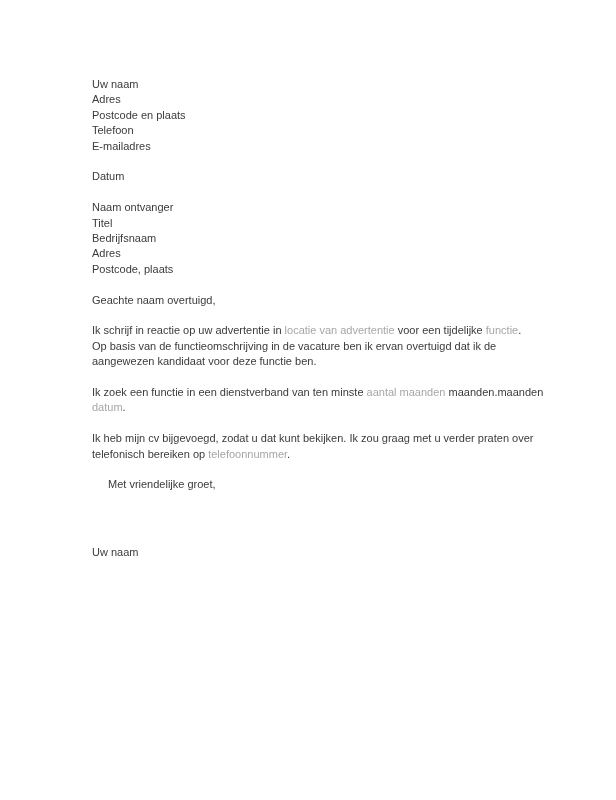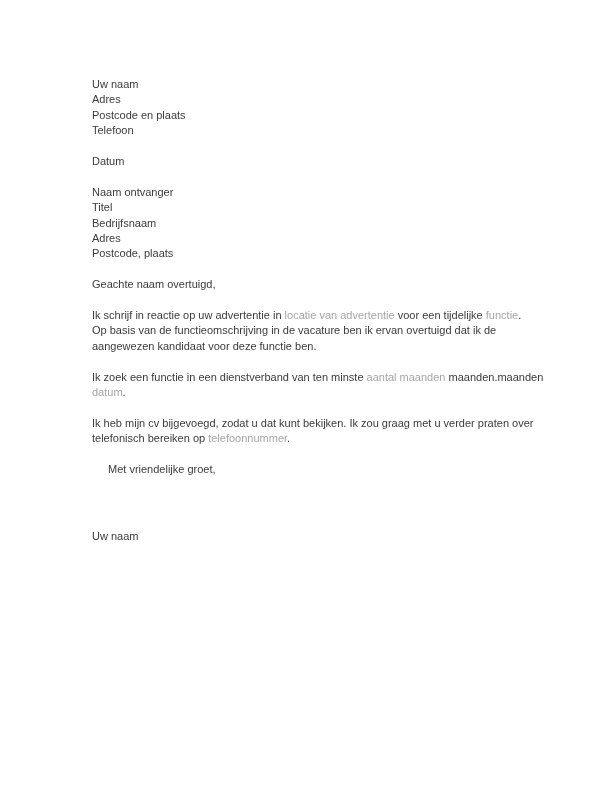--- a/index.html
+++ b/index.html
@@ -52,20 +52,21 @@
 <body>
 
 <div class="page">
   <div class="content">
 
     <div class="block">
       <div class="line">Uw naam</div>
       <div class="line">Adres</div>
       <div class="line">Postcode en plaats</div>
       <div class="line">Telefoon</div>
+      <div class="line">E-mailadres</div>
     </div>
 
     <div class="block">
       <div class="line">Datum</div>
     </div>
 
     <div class="block">
       <div class="line">Naam ontvanger</div>
       <div class="line">Titel</div>
       <div class="line">Bedrijfsnaam</div>

